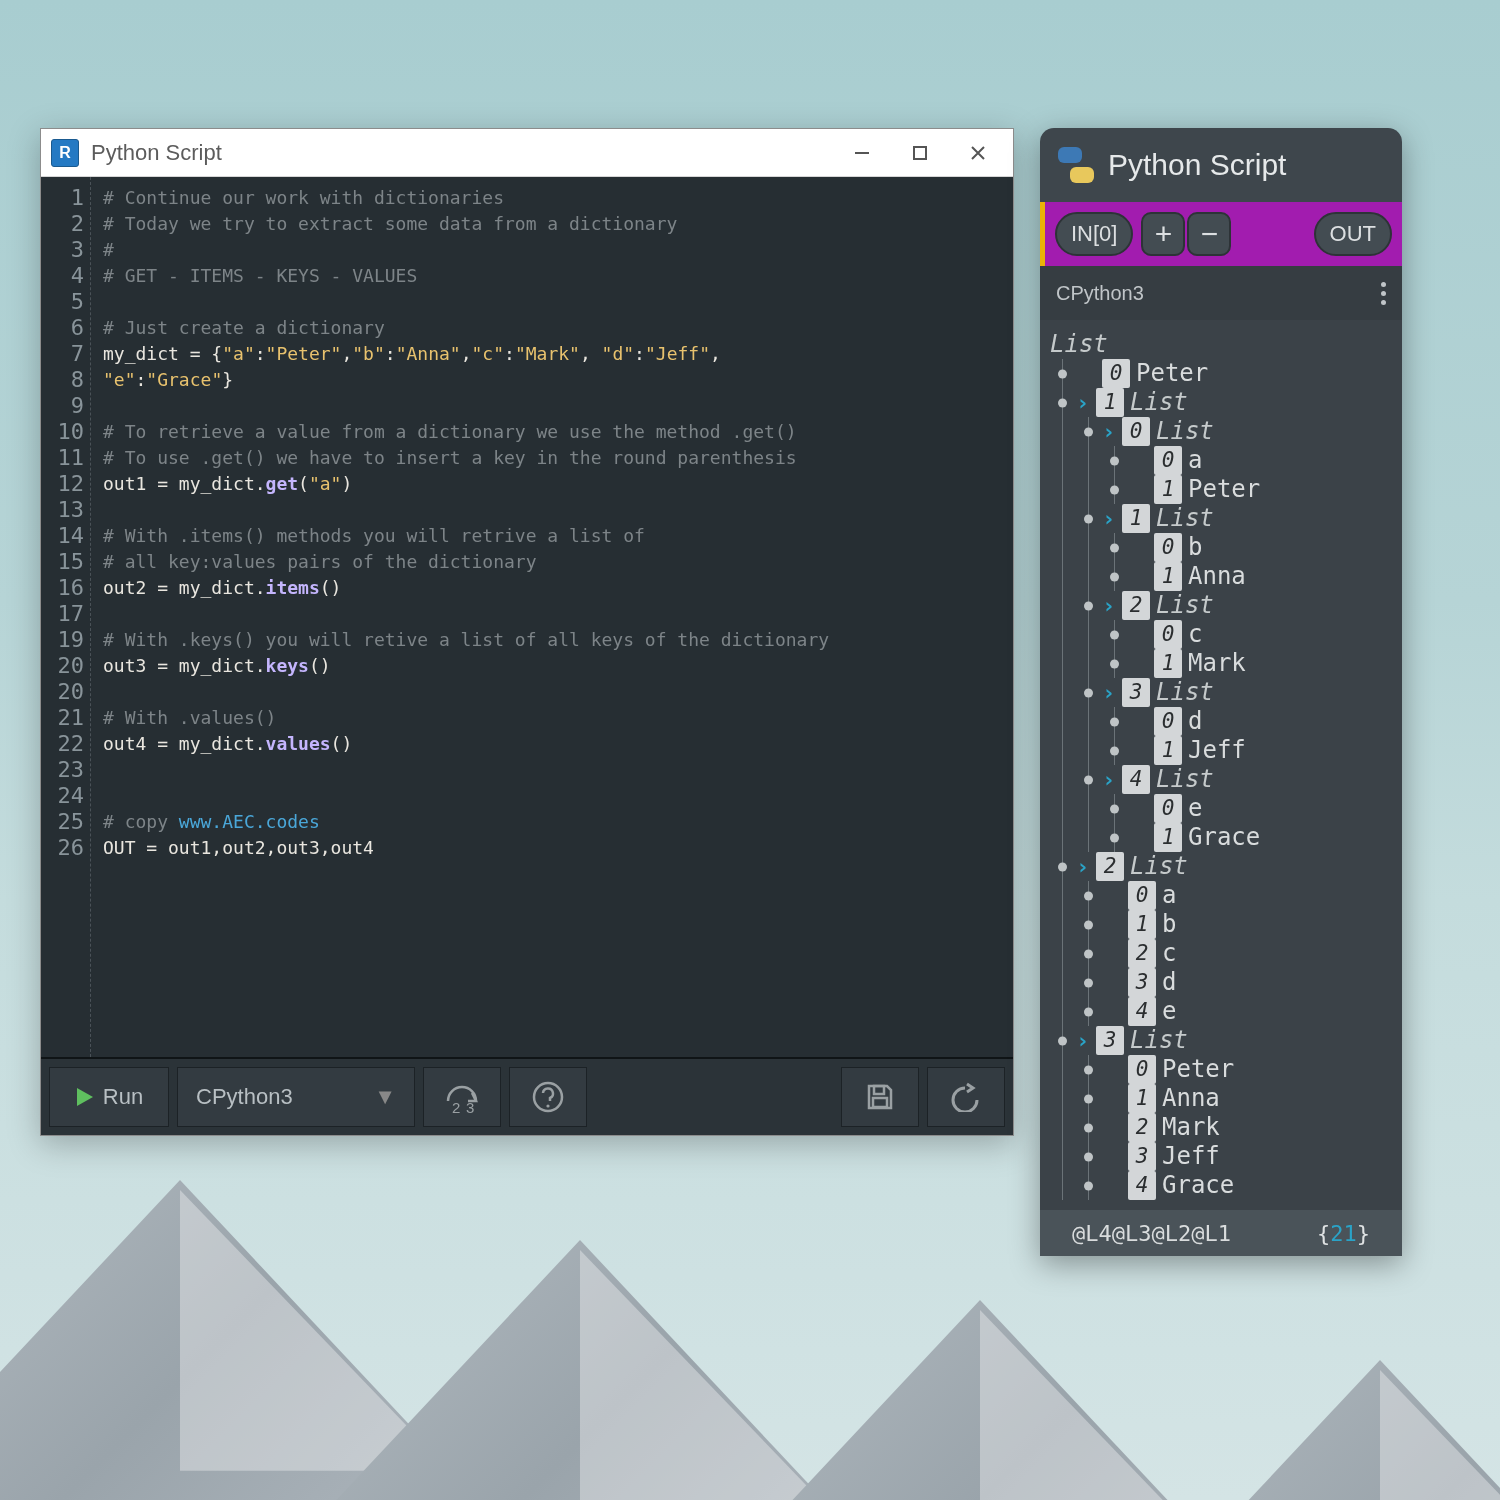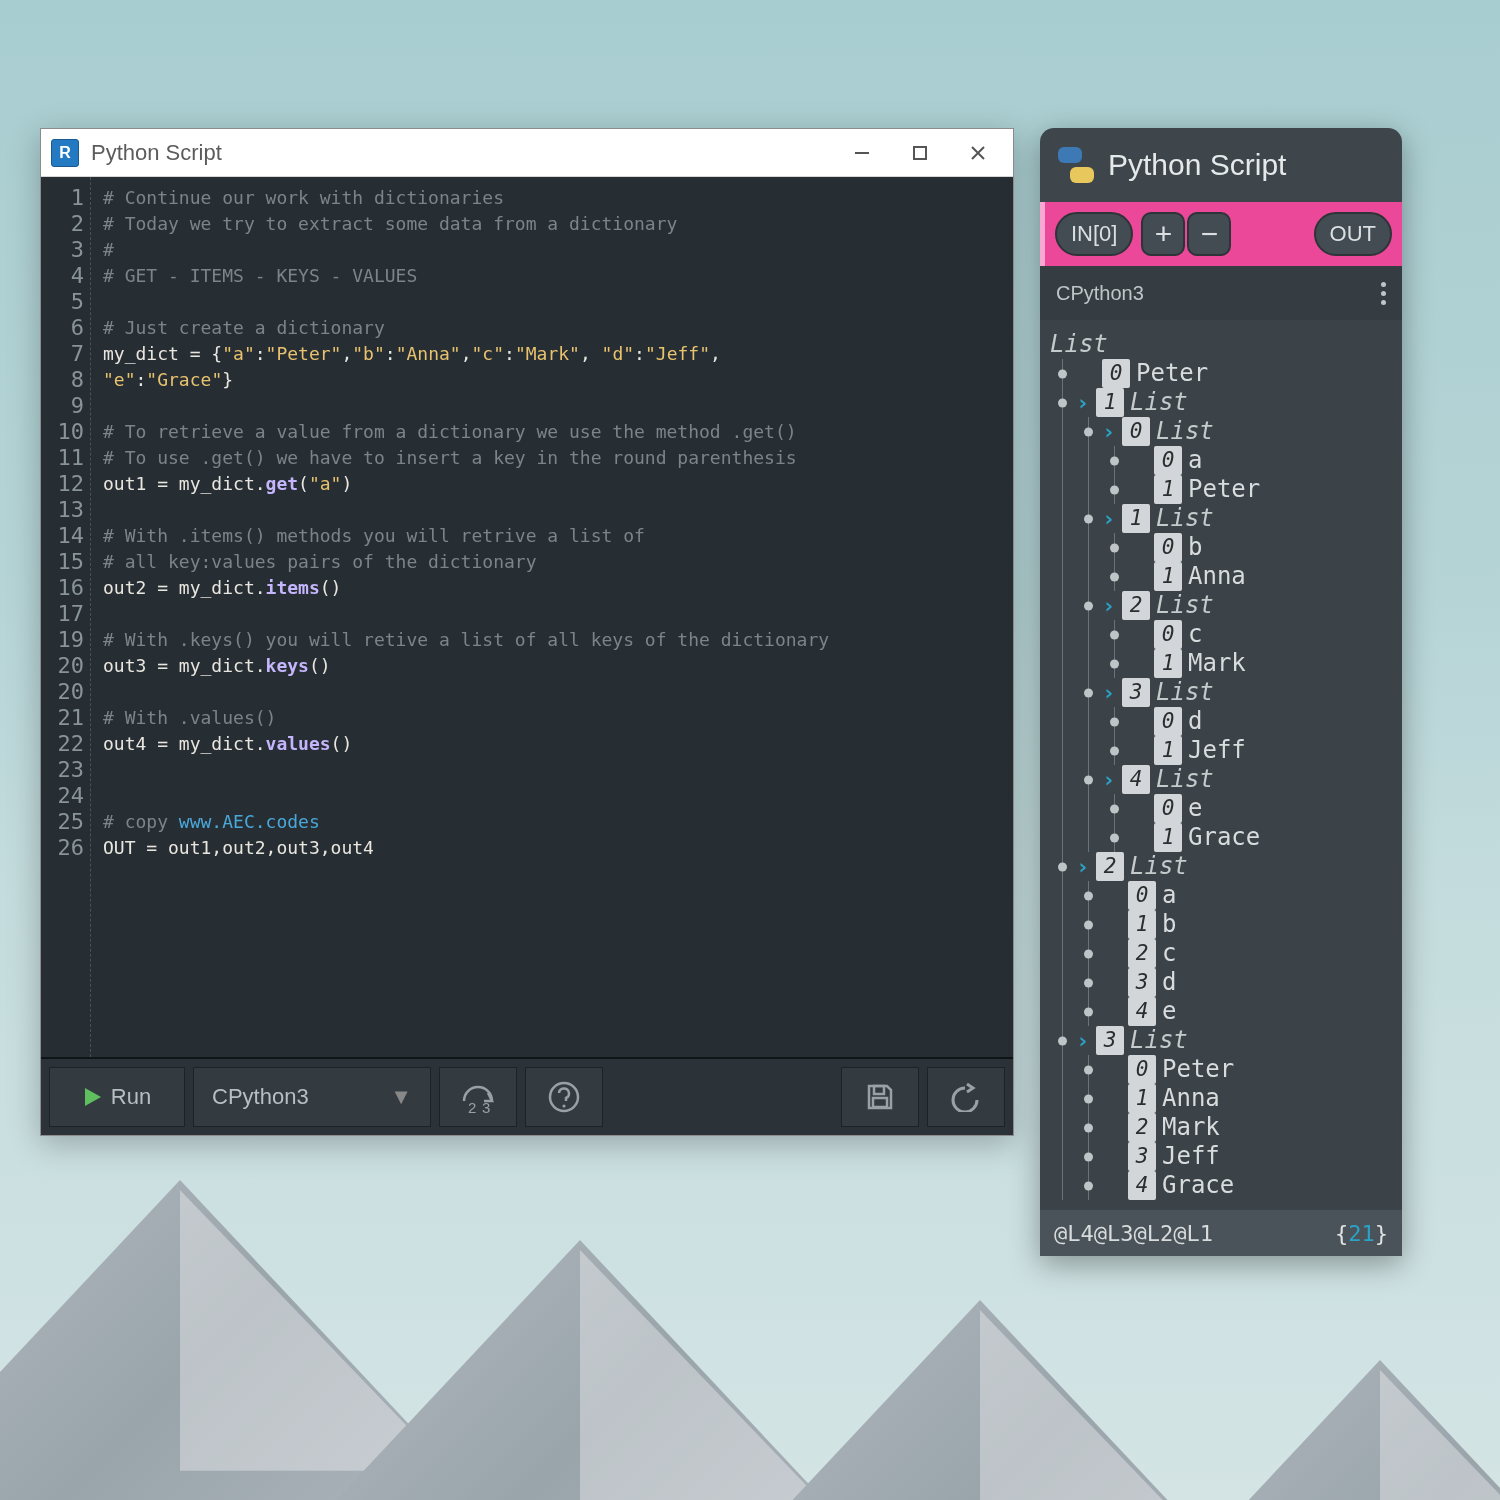--- a/index.html
+++ b/index.html
@@ -113,21 +113,21 @@
   gap: 8px;
 }
 .tb-btn {
   height: 60px;
   background: #333b41;
   border: 1px solid #1c2226;
   display: flex; align-items: center; justify-content: center;
   color: #b8bfc3;
   font-size: 22px;
 }
-.tb-run { width: 136px; gap: 8px; }
+.tb-run { width: 120px; gap: 8px; }
 .tb-run svg { fill: #5fbf5f; }
 .tb-engine { width: 238px; justify-content: space-between; padding: 0 18px; }
 .tb-chevron { color:#888; }
 .tb-sq { width: 78px; }
 .tb-spacer { flex:1; }
 
 
 .node-panel {
   position: absolute;
   top: 128px; left: 1040px;
@@ -145,23 +145,23 @@
 }
 .py-icon {
   width: 36px; height: 36px; position: relative;
 }
 .py-icon .pb { position:absolute; width:24px; height:16px; border-radius:6px; }
 .py-icon .pb.blue { background:#3d79b5; top:0; left:0; }
 .py-icon .pb.yellow { background:#e8c85c; bottom:0; right:0; }
 .node-title { color:#e6e9ea; font-size: 30px; }
 .node-ports {
   height: 64px;
-  background: #ec4899;
+  background: #a21caf;
   display: flex; align-items: center; padding: 0 10px; gap:8px;
-  border-left: 5px solid #f9a8d4;
+  border-left: 5px solid #eab308;
 }
 .port-pill {
   height: 44px; padding: 0 14px;
   border: 2px solid #2d3337;
   border-radius: 22px;
   display: flex; align-items: center;
   color: #dcdfe1; font-size: 22px;
   background: #434c52;
 }
 .port-btns { display:flex; gap:2px; }
@@ -212,21 +212,21 @@
   text-align:center; margin-right:6px;
   font-style: italic; font-size:21px;
   border-radius:2px;
 }
 .tree-label-list { font-style: italic; color:#c5cacb; }
 
 .node-footer {
   height: 46px;
   background: #4a5359;
   display:flex; align-items:center; justify-content: space-between;
-  padding: 0 14px;
+  padding: 0 32px;
   color:#d9dcdd; font-family:"Consolas",monospace; font-size: 22px;
   border-radius: 0;
 }
 .node-footer .count { color:#e0e3e4; }
 .node-footer .count .num { color:#2aa3c7; }
 </style>
 </head>
 <body>
 
 <div class="bg-roofs">

